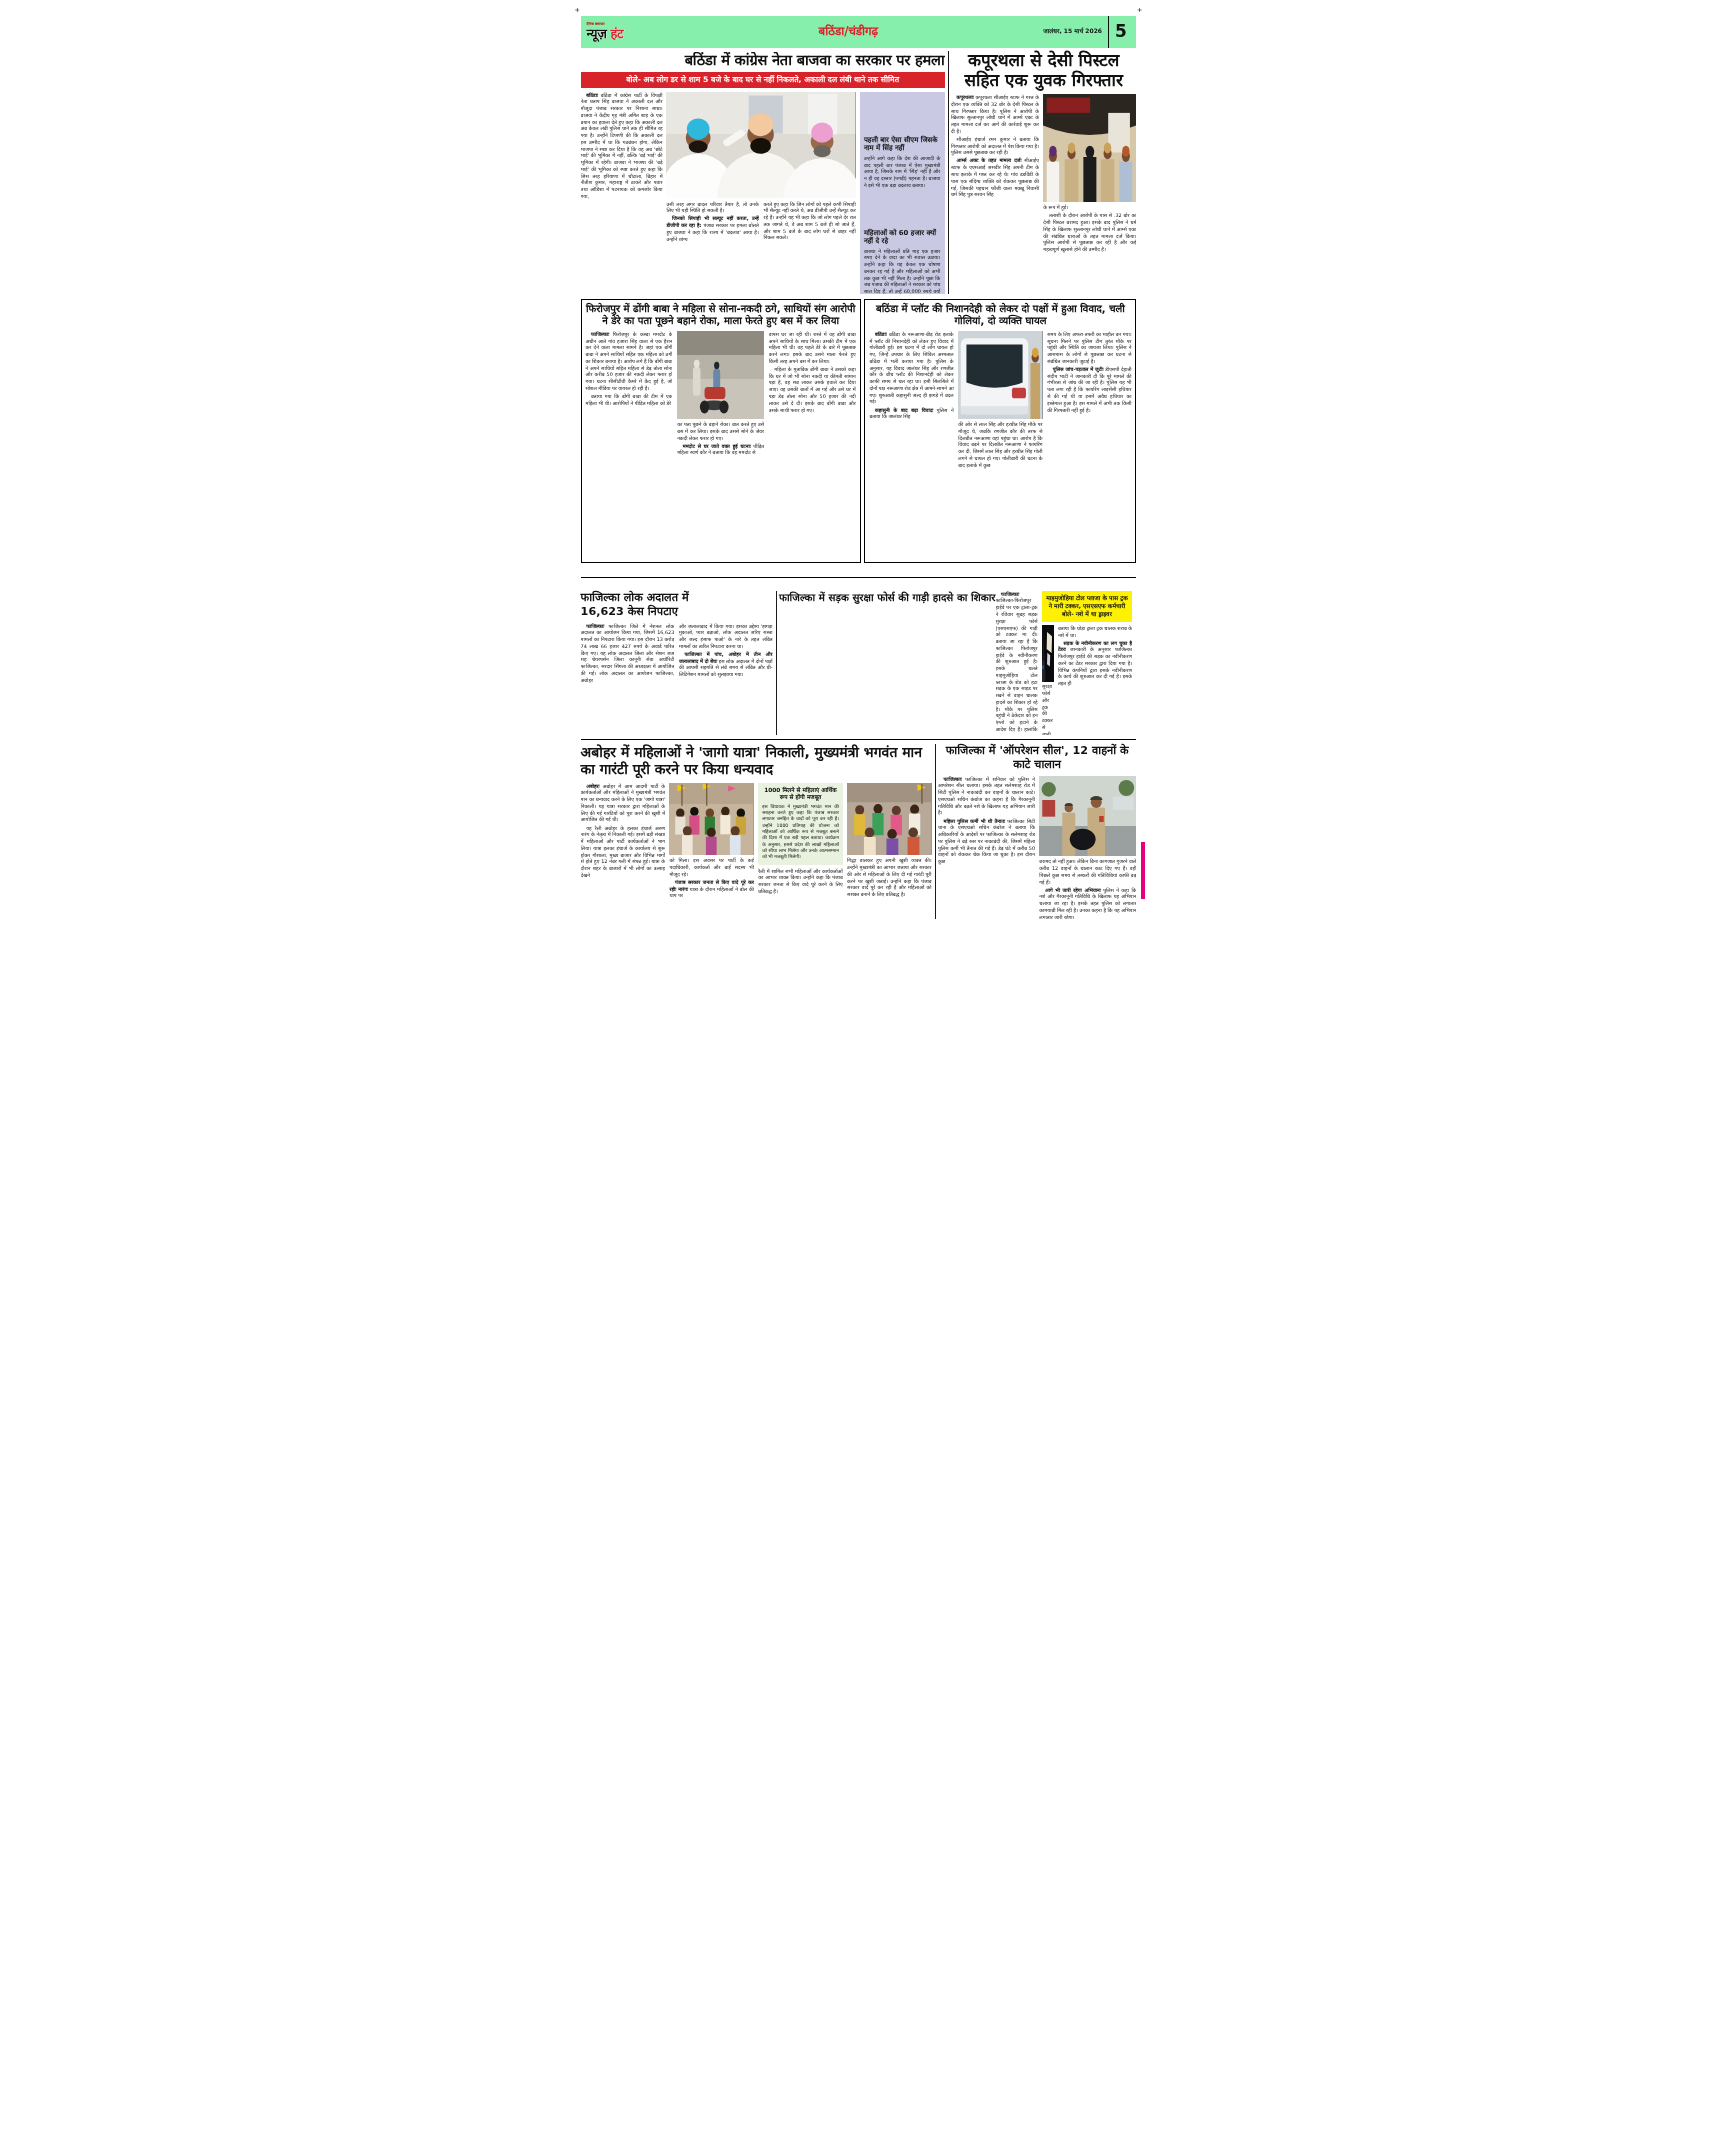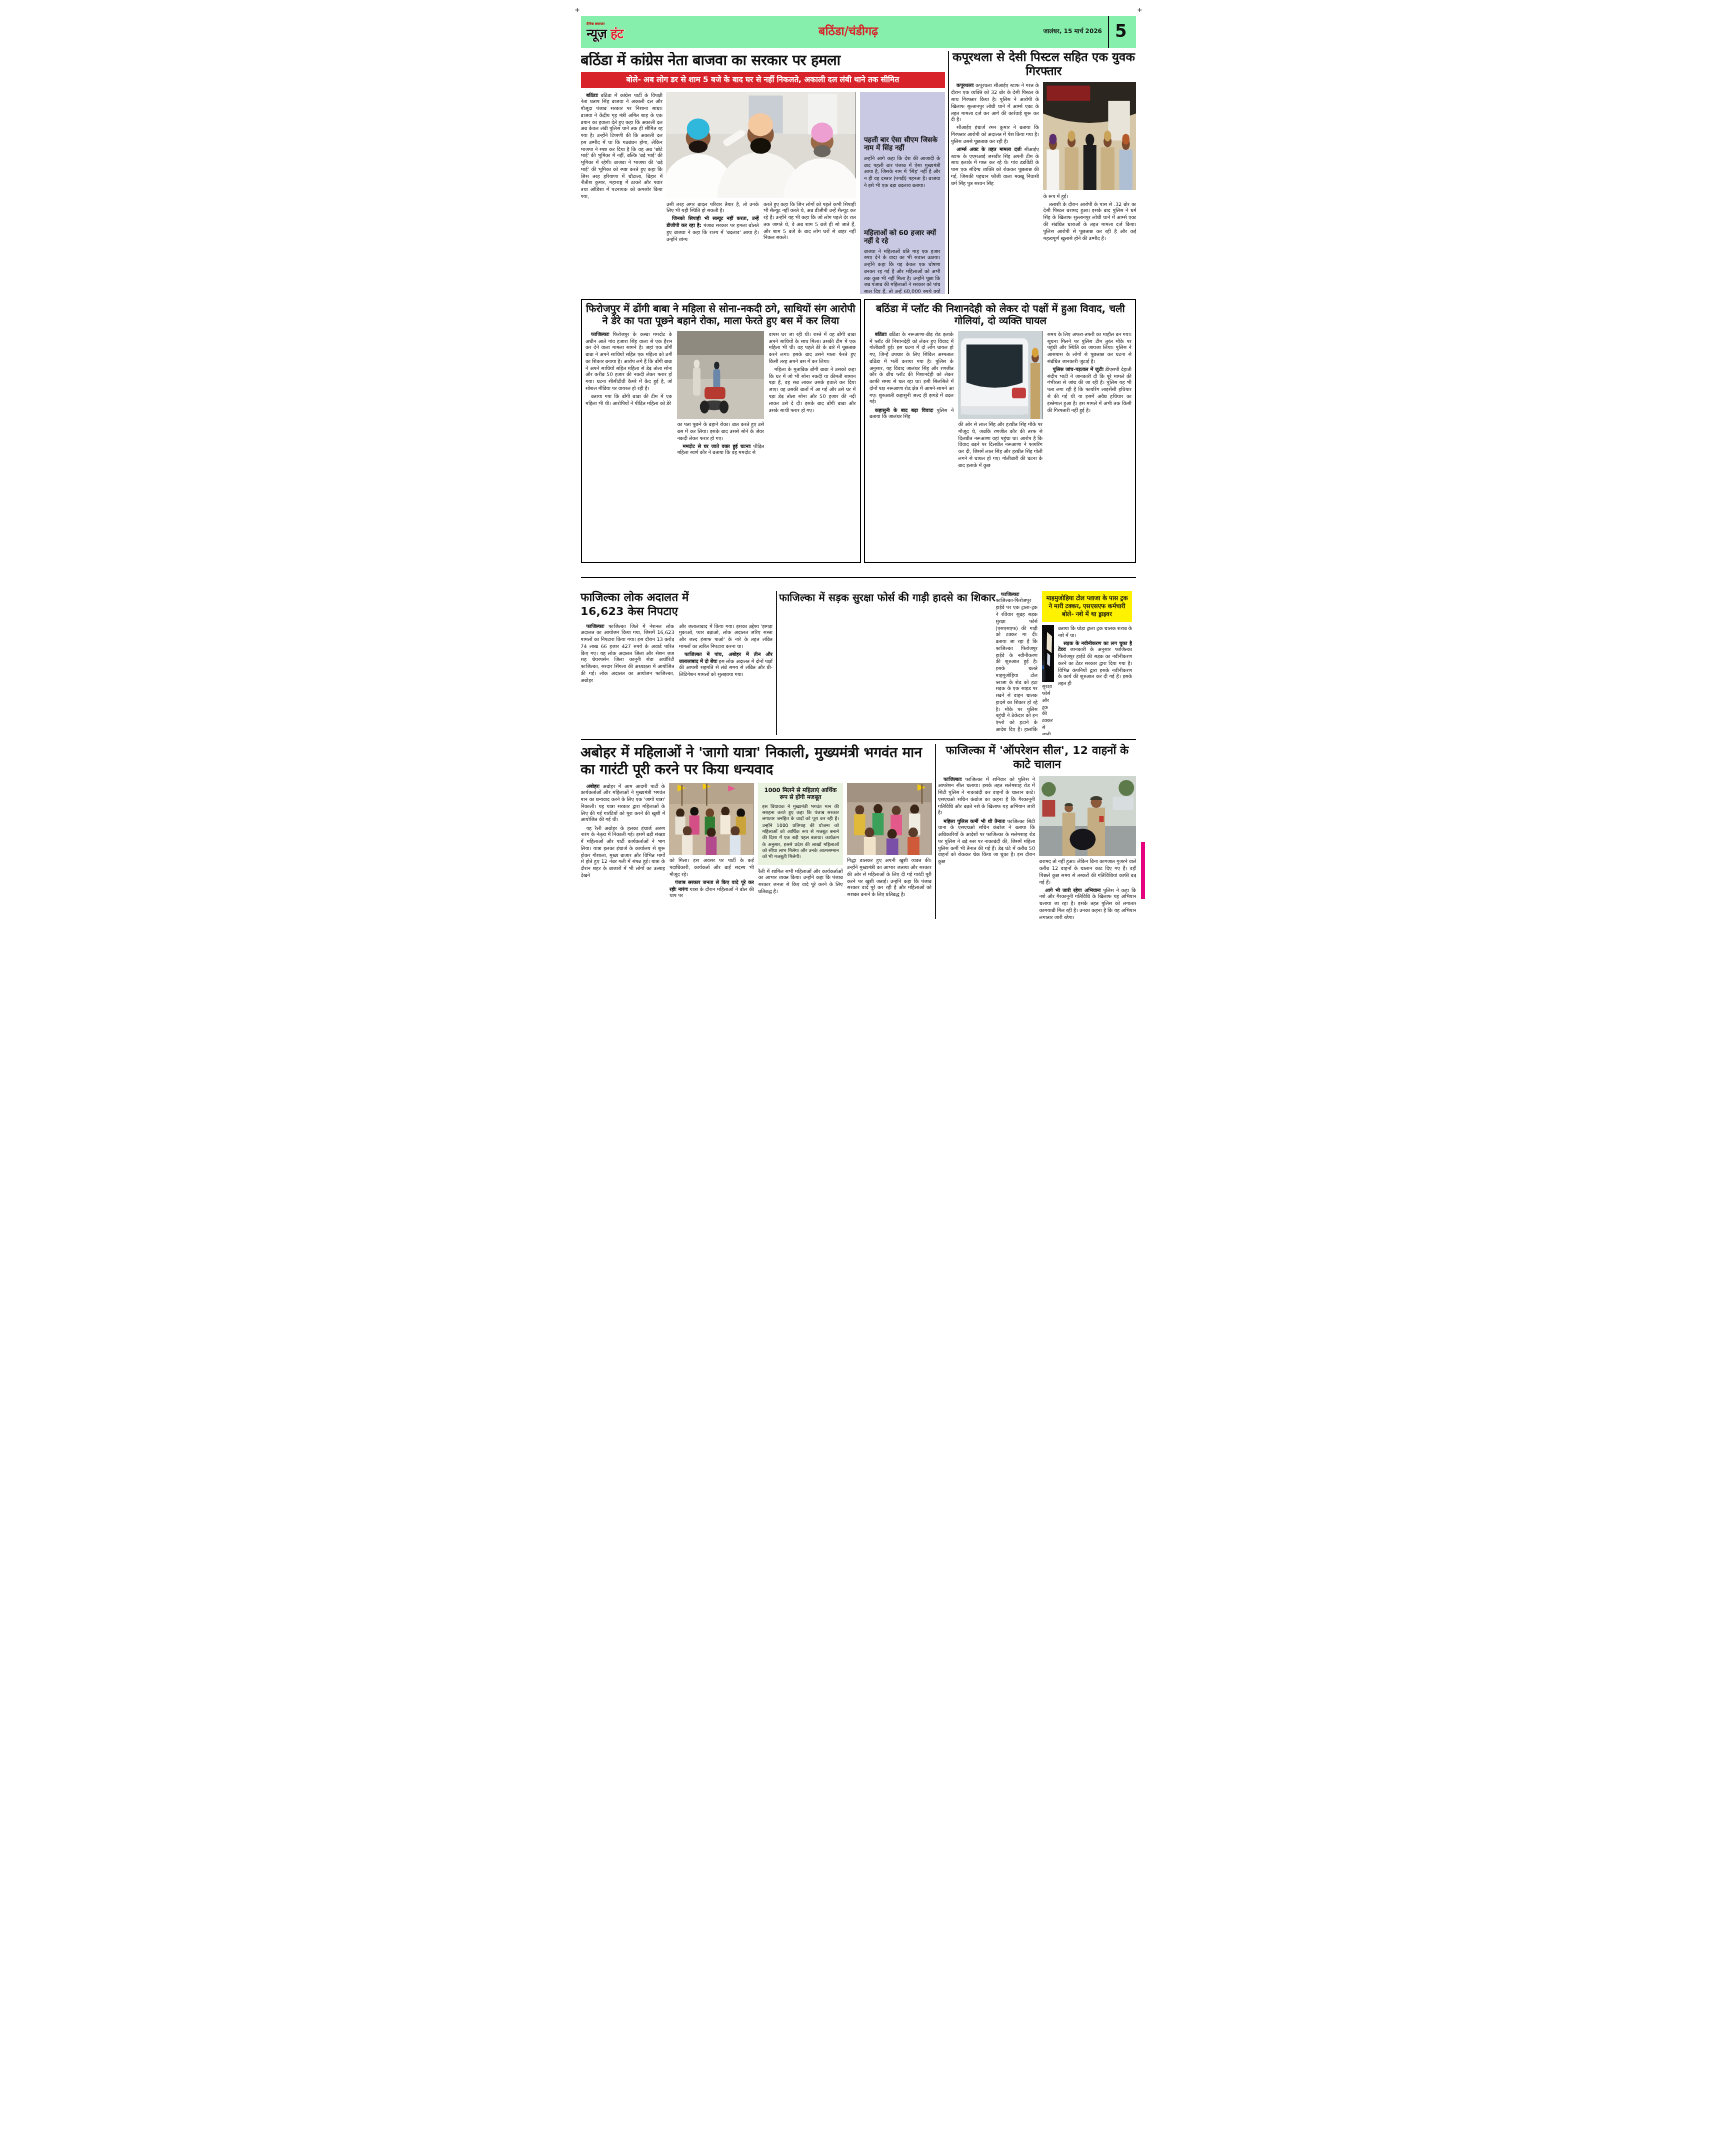--- a/index.html
+++ b/index.html
@@ -29,36 +29,36 @@
   .ind { text-indent:5.6px; }
   b.dl, b.bh { font-weight:800; }
   .vrule { width:0.4px; background:#1a1a1a; margin:0 3px; }
   .photo { width:100%; overflow:hidden; background:#888; }
   .photo svg { display:block; width:100%; height:100%; }
   .col { overflow:hidden; }
 
   
   .row1 { margin-top:3.4px; height:243px; display:flex; }
   .art-bajwa { width:364px; display:flex; flex-direction:column; }
-  .bajwa-hl { font-size:14.6px; font-weight:800; text-align:left; line-height:1.12;
+  .bajwa-hl { font-size:14.6px; font-weight:800; text-align:right; line-height:1.12;
               letter-spacing:-0.2px; white-space:nowrap; overflow:hidden; margin:0.9px 0 3.4px; }
   .redband { background:#d8232a; color:#fff; font-weight:700; font-size:7.7px;
              text-align:center; padding:3.4px 1.7px; margin-bottom:3.9px; line-height:1.2; }
   .b1body { flex:1; display:flex; gap:3.9px; overflow:hidden; }
   .b1c1 { width:82px; }
   .b1mid { flex:1; display:flex; flex-direction:column; gap:3px; overflow:hidden; }
   .photo-press { height:106px; flex:none; }
   .b1cols { flex:1; display:flex; gap:4.7px; overflow:hidden; }
   .b1cols .col { flex:1; }
   .sidebox { width:85px; background:#c9c9e4; padding:4.7px 4.3px; overflow:hidden; }
   .sidebox h3 { font-size:6.9px; line-height:1.2; margin-bottom:2.2px; font-weight:800;margin-top:40px; }
   .sidebox p { font-size:4.9px; text-align:justify; margin-bottom:3.9px; }
 
   .art-kap { flex:1; display:flex; flex-direction:column; }
-  .kap-hl { font-size:12px; font-weight:800; text-align:center; line-height:1.15; margin:0 0 3.9px; }
+  .kap-hl { font-size:17px; font-weight:800; text-align:center; line-height:1.15; margin:0 0 3.9px; }
   .kbody { flex:1; display:flex; gap:4.3px; overflow:hidden; }
   .kc1 { width:88px; }
   .kc2 { flex:1; display:flex; flex-direction:column; overflow:hidden; }
   .photo-kap { height:108px; margin-bottom:2.2px; flex:none; }
 
   
   .row2 { margin-top:4.7px; height:264px; display:flex; gap:3.9px; }
   .artbox { border:0.6px solid #000; padding:3.4px 3.9px; display:flex; flex-direction:column; overflow:hidden; }
   .art-baba { width:280px; }
   .art-plot { flex:1; }

